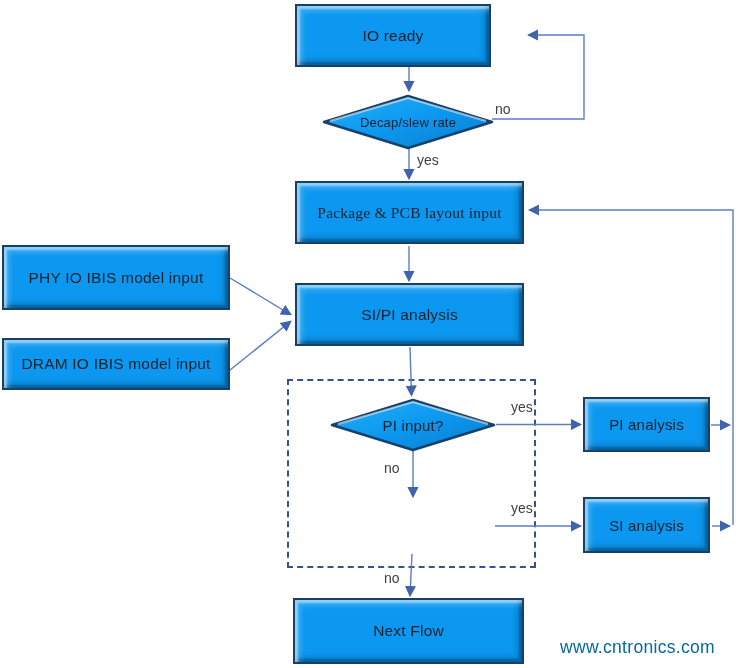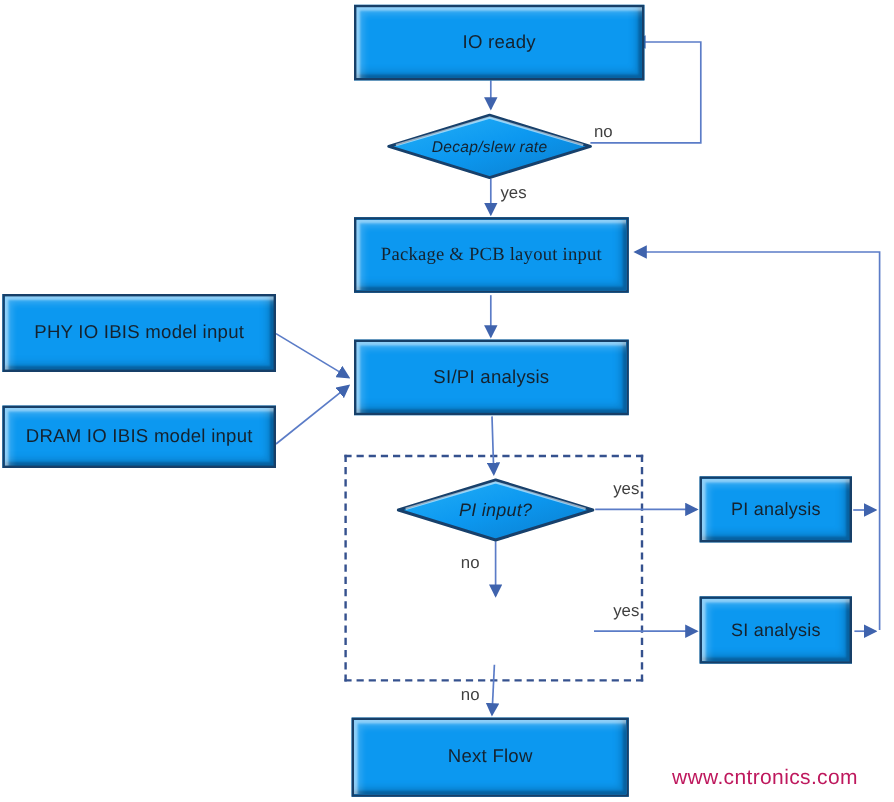--- a/index.html
+++ b/index.html
@@ -16,21 +16,21 @@
       inset 3px 3px 2px rgba(255,255,255,.45),
       inset 6px 6px 5px rgba(255,255,255,.18),
       inset -3px -3px 2px rgba(5,70,120,.55),
       inset -6px -6px 5px rgba(5,70,120,.25);
     display:flex;align-items:center;justify-content:center;
     color:#15222e;font-size:15.5px;letter-spacing:.2px;
     z-index:3;text-align:center;
   }
   .node.small{font-size:15px;}
   
-  .diamond{position:absolute;z-index:3;font-style:italic;}
+  .diamond{position:absolute;z-index:3;}
   .diamond svg{position:absolute;left:0;top:0;display:block;}
   .diamond .dlabel{
     position:absolute;inset:0;display:flex;align-items:center;justify-content:center;
     color:#142330;font-size:15px;letter-spacing:.2px;
   }
   .diamond.decap .dlabel{font-size:13px;}
   
   .dashed-frame{
     position:absolute;left:287px;top:379px;width:249px;height:189px;
     border:2px dashed #35518e;box-sizing:border-box;z-index:1;background:transparent;
@@ -38,21 +38,21 @@
   
   .wires{position:absolute;left:0;top:0;z-index:2;pointer-events:none;}
   .wires line,.wires polyline{stroke:#5b7cc7;stroke-width:1.4;fill:none;}
   
   .edge-label{
     position:absolute;color:#404040;font-size:14px;z-index:4;line-height:1;
   }
   
   .watermark{
     position:absolute;left:560px;top:637px;z-index:4;
-    color:#be185d;font-size:17.5px;letter-spacing:.3px;
+    color:#0369a1;font-size:17.5px;letter-spacing:.3px;
   }
 </style>
 </head>
 <body>
 
 <div class="stage">
 
   <svg width="0" height="0" style="position:absolute" aria-hidden="true">
     <defs>
       <linearGradient id="diamondFill" x1="0" y1="0" x2="1" y2="1">
@@ -80,21 +80,21 @@
     <line x1="230" y1="370" x2="290.5" y2="321.5" marker-end="url(#arrow)"></line>
     <line x1="496" y1="424.5" x2="580.5" y2="424.5" marker-end="url(#arrow)"></line>
     <line x1="413" y1="451" x2="413" y2="496.5" marker-end="url(#arrow)"></line>
     <line x1="495" y1="526" x2="580.5" y2="526" marker-end="url(#arrow)"></line>
     <line x1="412" y1="554" x2="410" y2="595.5" marker-end="url(#arrow)"></line>
     <line x1="711" y1="425" x2="729.5" y2="425" marker-end="url(#arrow)"></line>
     <line x1="712" y1="526" x2="729.5" y2="526" marker-end="url(#arrow)"></line>
     <polyline points="733,525 733,210 529.5,210" marker-end="url(#arrow)"></polyline>
   </svg>
 
-  <div class="node" style="left:295px;top:4px;width:242px;height:63px;">
+  <div class="node" style="left:295px;top:4px;width:196px;height:63px;">
     <span>IO ready</span>
   </div>
 
   <div class="node" style="left:295px;top:181px;width:229px;height:63px;font-family:Liberation Serif, serif;">
     <span>Package &amp; PCB layout input</span>
   </div>
 
   <div class="node" style="left:295px;top:283px;width:229px;height:63px;">
     <span>SI/PI analysis</span>
   </div>

